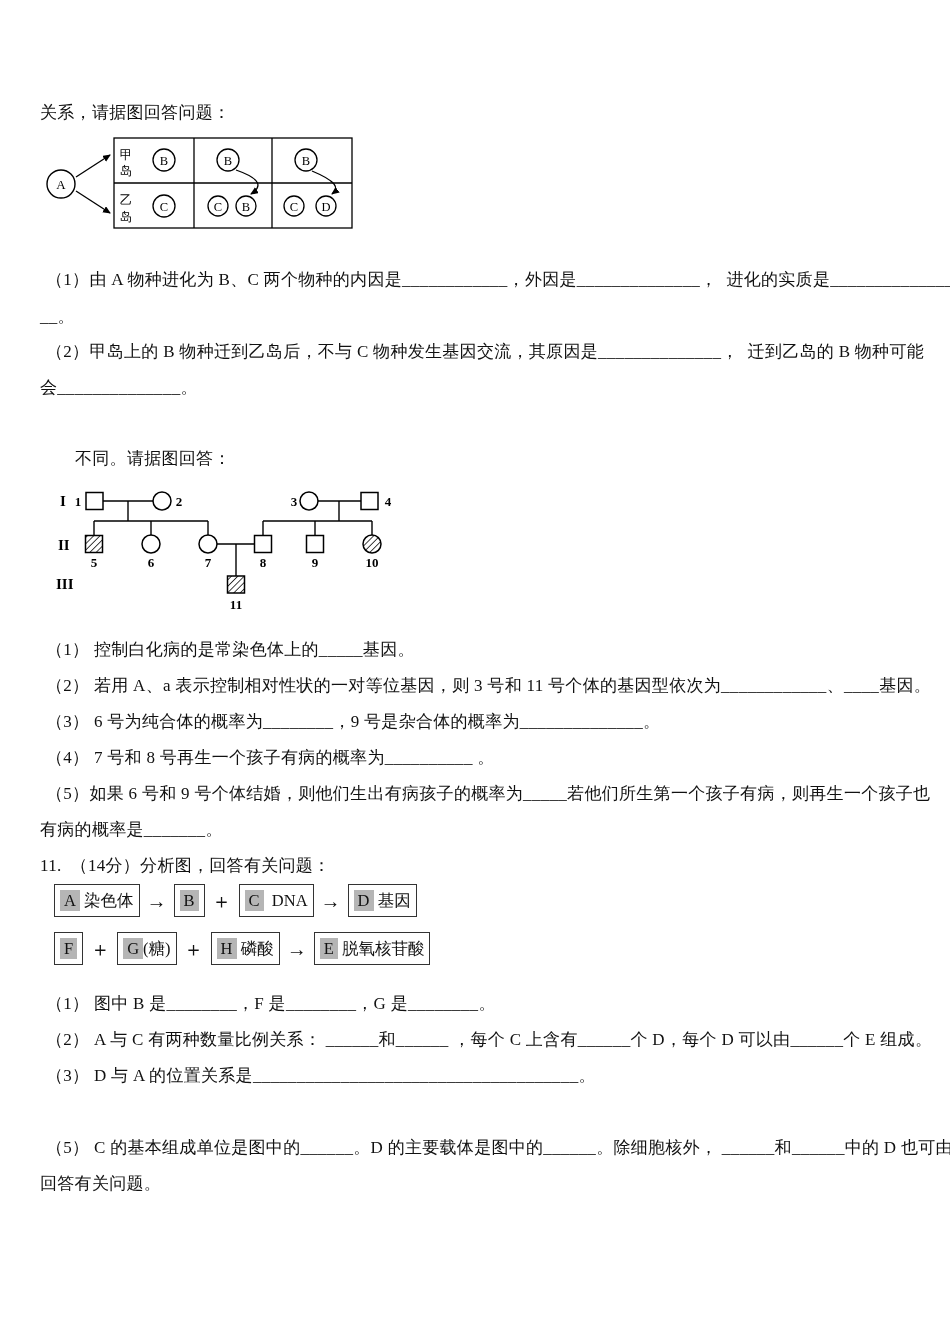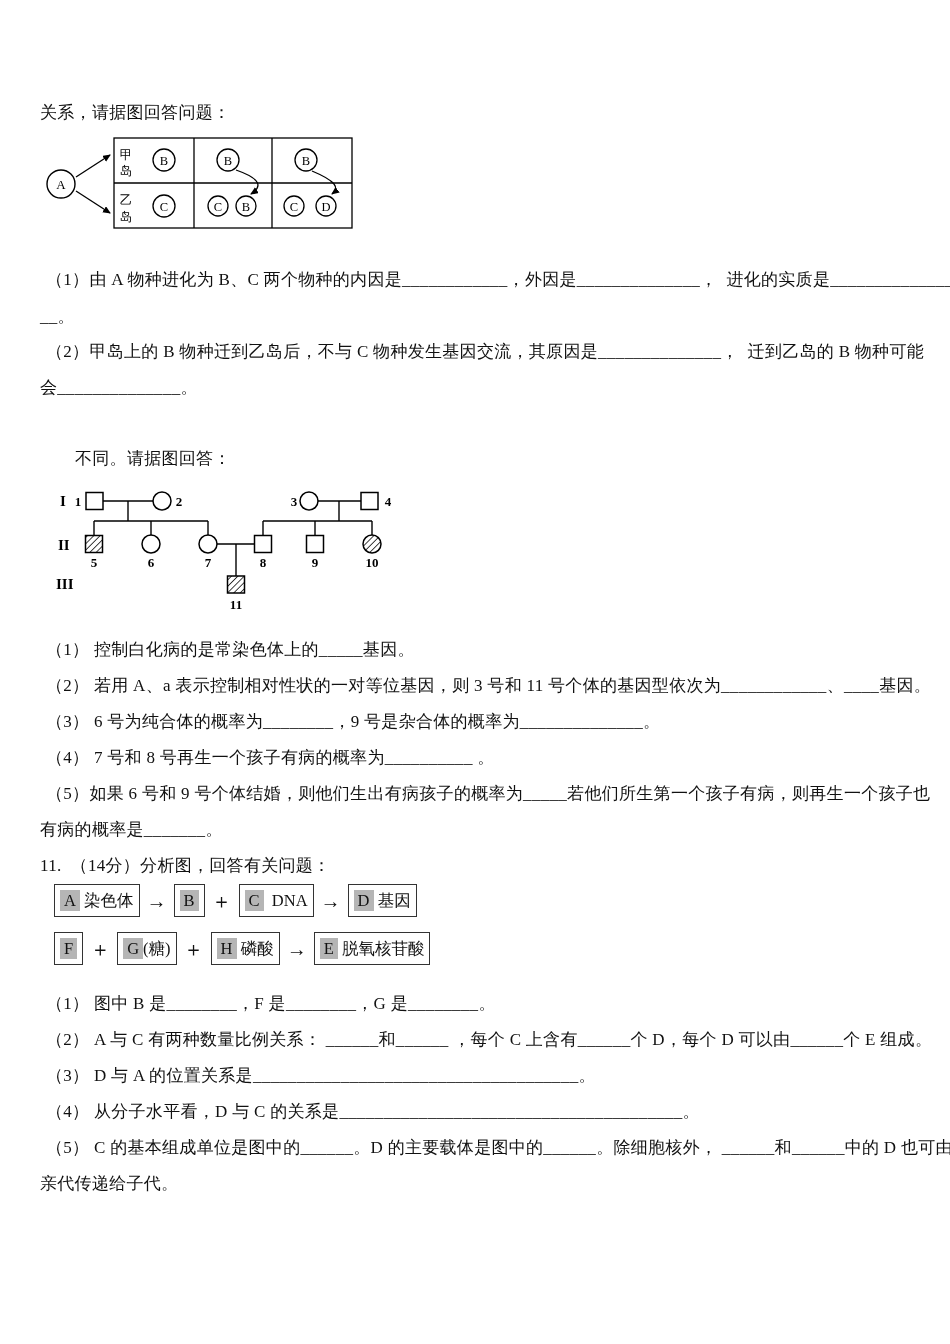--- a/index.html
+++ b/index.html
@@ -182,17 +182,16 @@
       <div class="fbox">
         <span class="flet">E</span>
         <span class="ftext"> 脱氧核苷酸</span>
       </div>
     </div>
   </div>
 
   <p class="line" style="top:992px;left:46px;">（1） 图中 B 是________，F 是________，G 是________。</p>
   <p class="line" style="top:1028px;left:46px;">（2） A 与 C 有两种数量比例关系： ______和______ ，每个 C 上含有______个 D，每个 D 可以由______个 E 组成。</p>
   <p class="line" style="top:1064px;left:46px;">（3） D 与 A 的位置关系是_____________________________________。</p>
-  <p class="line" style="top:1100px;left:46px;">（4） 从分子水平看，D 与 C 的关系是_______________________________________。</p>
   <p class="line" style="top:1136px;left:46px;">（5） C 的基本组成单位是图中的______。D 的主要载体是图中的______。除细胞核外， ______和______中的 D 也可由</p>
-  <p class="line" style="top:1172px;left:40px;">亲代传递给子代。</p>
+  <p class="line" style="top:1172px;left:40px;">回答有关问题。</p>
 
 </div>
 
 </body></html>

